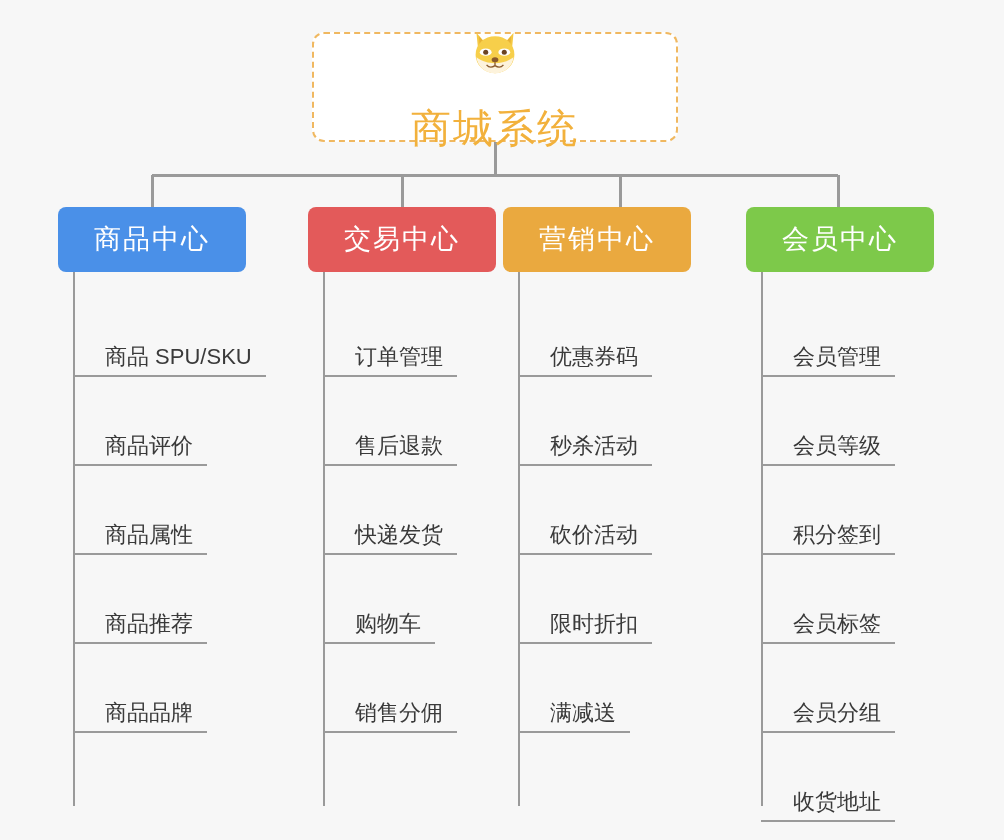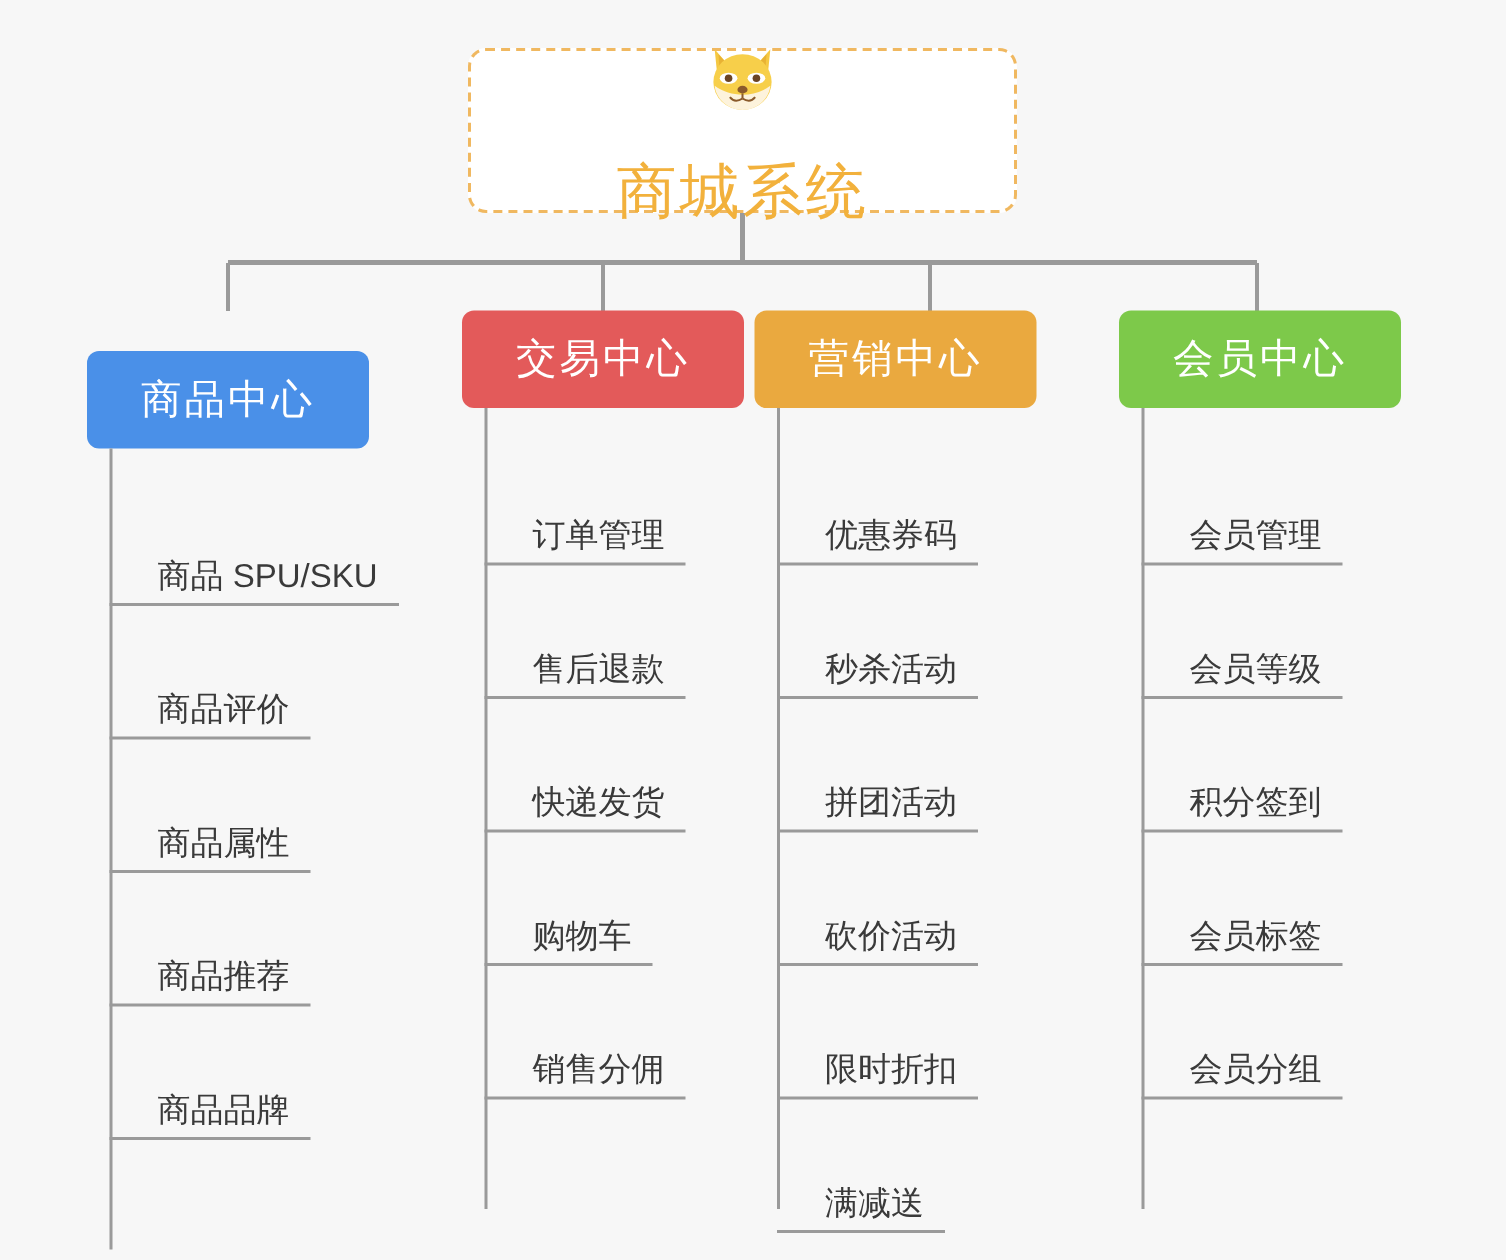--- a/index.html
+++ b/index.html
@@ -61,21 +61,21 @@
     pointer-events: none;
   }
 
   
   .column {
     position: absolute;
     top: 207px;
     width: 188px;
   }
 
-  .col-0 { left: 58px; margin-top: 27px; }
+  .col-0 { left: 58px; }
   .col-1 { left: 308px; }
   .col-2 { left: 503px; }
   .col-3 { left: 746px; }
 
   .cat-header {
     width: 100%;
     height: 65px;
     border-radius: 8px;
     display: flex;
     align-items: center;
@@ -208,23 +208,20 @@
         <div class="cat-header" style="background: rgb(234, 169, 63);">营销中心</div>
         <div class="leaf-list">
           <div class="spine" style="height: 534px; background: rgb(154, 154, 154);"></div>
           <div class="leaf-item">
             <div class="leaf-inner" style="border-bottom-color: rgb(154, 154, 154);"><span class="leaf-label">优惠券码</span></div>
           </div>
           <div class="leaf-item">
             <div class="leaf-inner" style="border-bottom-color: rgb(154, 154, 154);"><span class="leaf-label">秒杀活动</span></div>
           </div>
           <div class="leaf-item">
-            <div class="leaf-inner" style="border-bottom-color: rgb(154, 154, 154);"><span class="leaf-label">拼团活动</span></div>
-          </div>
-          <div class="leaf-item">
             <div class="leaf-inner" style="border-bottom-color: rgb(154, 154, 154);"><span class="leaf-label">砍价活动</span></div>
           </div>
           <div class="leaf-item">
             <div class="leaf-inner" style="border-bottom-color: rgb(154, 154, 154);"><span class="leaf-label">限时折扣</span></div>
           </div>
           <div class="leaf-item">
             <div class="leaf-inner" style="border-bottom-color: rgb(154, 154, 154);"><span class="leaf-label">满减送</span></div>
           </div>
         </div>
       </div>
@@ -240,17 +237,20 @@
           </div>
           <div class="leaf-item">
             <div class="leaf-inner" style="border-bottom-color: rgb(154, 154, 154); margin-top: 34px;"><span class="leaf-label">积分签到</span></div>
           </div>
           <div class="leaf-item">
             <div class="leaf-inner" style="border-bottom-color: rgb(154, 154, 154);"><span class="leaf-label">会员标签</span></div>
           </div>
           <div class="leaf-item">
             <div class="leaf-inner" style="border-bottom-color: rgb(154, 154, 154);"><span class="leaf-label">会员分组</span></div>
           </div>
+          <div class="leaf-item">
+            <div class="leaf-inner" style="border-bottom-color: rgb(154, 154, 154);"><span class="leaf-label">收货地址</span></div>
+          </div>
         </div>
       </div>
     </div>
 
 </div>
 
 </body></html>

